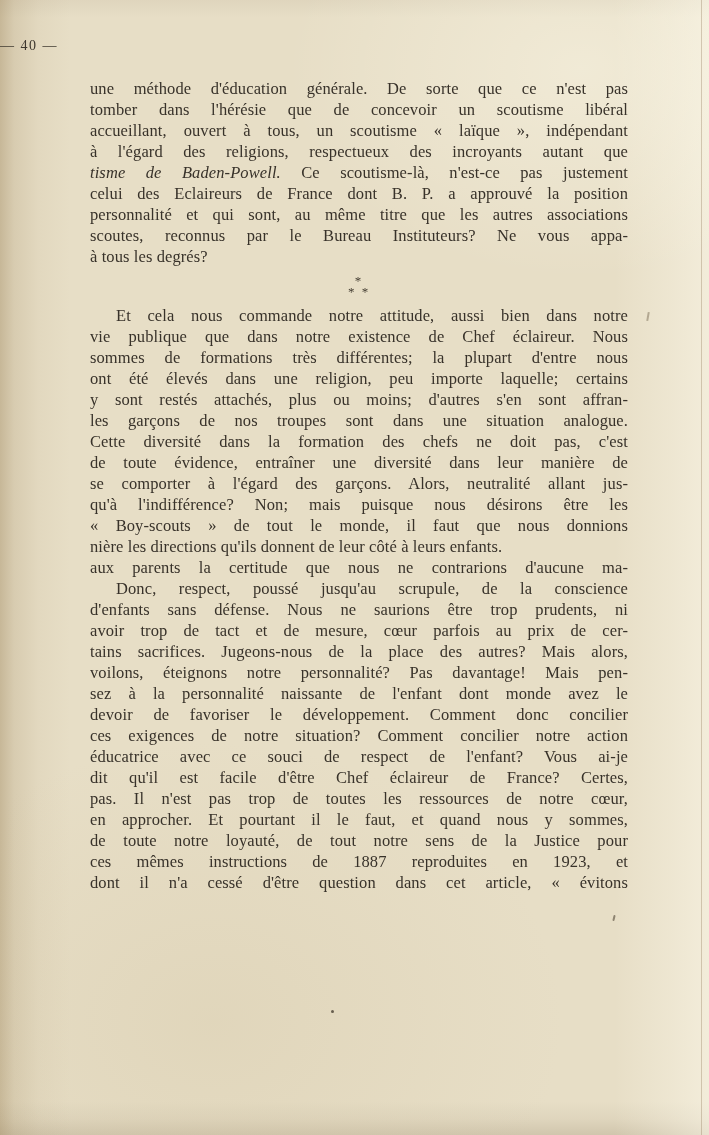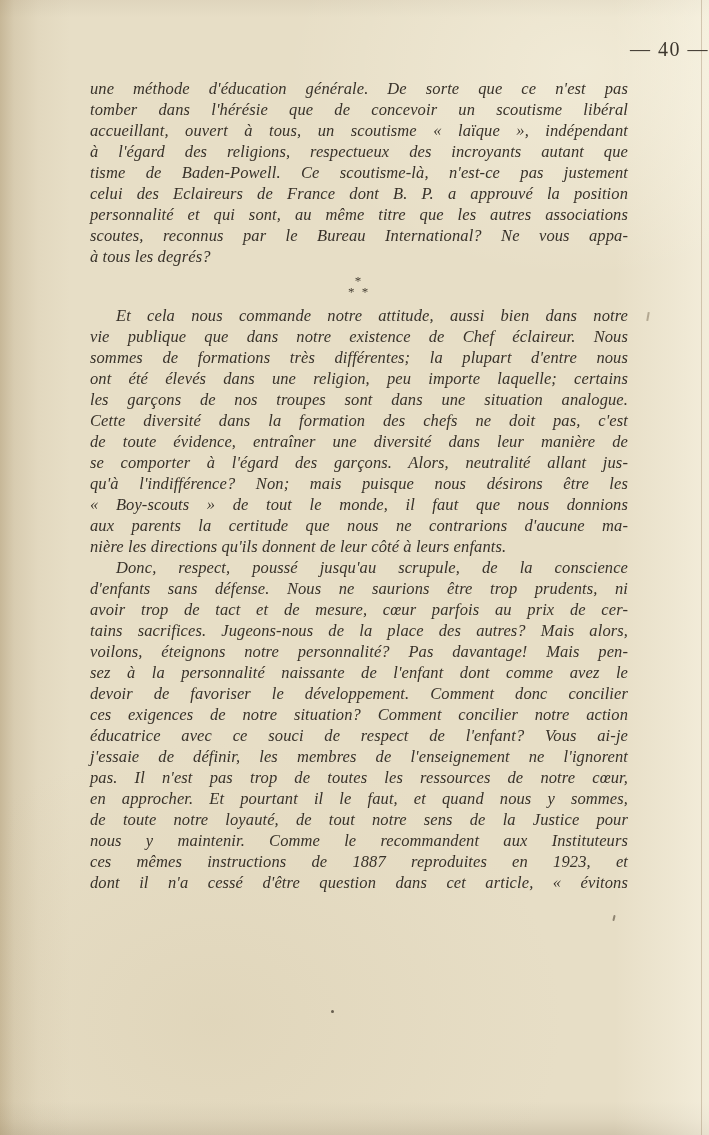--- a/index.html
+++ b/index.html
@@ -19,37 +19,37 @@
       linear-gradient(0deg, rgba(118,100,72,0.20) 0px, rgba(118,100,72,0.07) 16px, rgba(118,100,72,0) 34px),
       linear-gradient(180deg, rgba(118,100,72,0.07) 0px, rgba(118,100,72,0) 18px),
       #e7dec6;
   }
   .edge-line{
     position:absolute;top:0;bottom:0;right:7px;width:1px;
     background:rgba(146,124,92,0.35);
   }
   .pagenum{
     position:absolute;top:38px;left:0;width:709px;
-    text-align:right;font-size:20px;letter-spacing:1.5px;
+    text-align:left;font-size:14px;letter-spacing:1.5px;
     color:#3d372e;
   }
   .text-col{
     position:absolute;left:90px;top:78px;width:538px;
     font-size:16.5px;line-height:21px;
     letter-spacing:0.1px;
   }
   .para{margin:0;padding:0;}
   .line{
     height:21px;
     text-align:justify;
     text-align-last:justify;
     text-justify:inter-word;
     white-space:nowrap;
   }
-  .line span{white-space:normal;font-style:italic;}
+  .line span{white-space:normal;}
   .line{white-space:normal;}
   .line.indent{text-indent:26px;}
   .line.lastline{text-align-last:left;}
   .it{font-style:italic;}
   .asterism{
     height:24px;margin:8px 0 6px;
     text-align:center;text-align-last:center;
     font-size:13px;line-height:11px;
     color:#433c31;
   }
@@ -79,62 +79,62 @@
 
     <div class="para-slot" id="slot-p0">
         <div class="para">
           <div class="line"><span>une méthode d'éducation générale. De sorte que ce n'est pas</span></div>
           <div class="line"><span>tomber dans l'hérésie que de concevoir un scoutisme libéral</span></div>
           <div class="line"><span>accueillant, ouvert à tous, un scoutisme « laïque », indépendant</span></div>
           <div class="line"><span>à l'égard des religions, respectueux des incroyants autant que</span></div>
           <div class="line"><span class="it">tisme de Baden-Powell.</span><span> Ce scoutisme-là, n'est-ce pas justement</span></div>
           <div class="line"><span>celui des Eclaireurs de France dont B. P. a approuvé la position</span></div>
           <div class="line"><span>personnalité et qui sont, au même titre que les autres associations</span></div>
-          <div class="line"><span>scoutes, reconnus par le Bureau International? Ne vous appa-</span></div>
+          <div class="line"><span>scoutes, reconnus par le Bureau Instituteurs? Ne vous appa-</span></div>
           <div class="line lastline"><span>à tous les degrés?</span></div>
         </div>
       </div>
 
     <div class="asterism">
       <div>*</div>
       <div>* *</div>
     </div>
 
     <div class="para-slot" id="slot-p1">
         <div class="para">
           <div class="line indent"><span>Et cela nous commande notre attitude, aussi bien dans notre</span></div>
           <div class="line"><span>vie publique que dans notre existence de Chef éclaireur. Nous</span></div>
           <div class="line"><span>sommes de formations très différentes; la plupart d'entre nous</span></div>
           <div class="line"><span>ont été élevés dans une religion, peu importe laquelle; certains</span></div>
+          <div class="line"><span>y sont restés attachés, plus ou moins; d'autres s'en sont affran-</span></div>
           <div class="line"><span>les garçons de nos troupes sont dans une situation analogue.</span></div>
           <div class="line"><span>Cette diversité dans la formation des chefs ne doit pas, c'est</span></div>
           <div class="line"><span>de toute évidence, entraîner une diversité dans leur manière de</span></div>
           <div class="line"><span>se comporter à l'égard des garçons. Alors, neutralité allant jus-</span></div>
           <div class="line"><span>qu'à l'indifférence? Non; mais puisque nous désirons être les</span></div>
           <div class="line"><span>« Boy-scouts » de tout le monde, il faut que nous donnions</span></div>
+          <div class="line lastline"><span>nière les directions qu'ils donnent de leur côté à leurs enfants.</span></div>
           <div class="line"><span>aux parents la certitude que nous ne contrarions d'aucune ma-</span></div>
-          <div class="line lastline"><span>nière les directions qu'ils donnent de leur côté à leurs enfants.</span></div>
         </div>
       </div>
     <div class="para-slot" id="slot-p2">
         <div class="para">
           <div class="line indent"><span>Donc, respect, poussé jusqu'au scrupule, de la conscience</span></div>
           <div class="line"><span>d'enfants sans défense. Nous ne saurions être trop prudents, ni</span></div>
           <div class="line"><span>avoir trop de tact et de mesure, cœur parfois au prix de cer-</span></div>
           <div class="line"><span>tains sacrifices. Jugeons-nous de la place des autres? Mais alors,</span></div>
           <div class="line"><span>voilons, éteignons notre personnalité? Pas davantage! Mais pen-</span></div>
-          <div class="line"><span>sez à la personnalité naissante de l'enfant dont comme avez le</span></div>
+          <div class="line"><span>sez à la personnalité naissante de l'enfant dont monde avez le</span></div>
           <div class="line"><span>devoir de favoriser le développement. Comment donc concilier</span></div>
           <div class="line"><span>ces exigences de notre situation? Comment concilier notre action</span></div>
           <div class="line"><span>éducatrice avec ce souci de respect de l'enfant? Vous ai-je</span></div>
-          <div class="line"><span>j'essaie de définir, les membres de l'enseignement ne l'ignorent</span></div>
+          <div class="line"><span>dit qu'il est facile d'être Chef éclaireur de France? Certes,</span></div>
           <div class="line"><span>pas. Il n'est pas trop de toutes les ressources de notre cœur,</span></div>
           <div class="line"><span>en approcher. Et pourtant il le faut, et quand nous y sommes,</span></div>
           <div class="line"><span>de toute notre loyauté, de tout notre sens de la Justice pour</span></div>
-          <div class="line"><span>nous y maintenir. Comme le recommandent aux Instituteurs</span></div>
           <div class="line"><span>ces mêmes instructions de 1887 reproduites en 1923, et</span></div>
           <div class="line"><span>dont il n'a cessé d'être question dans cet article, « évitons</span></div>
         </div>
       </div>
   </div>
 
   <div class="speck-dash"></div>
   <div class="speck-apos"></div>
   <div class="speck-dot"></div>
 </div>

